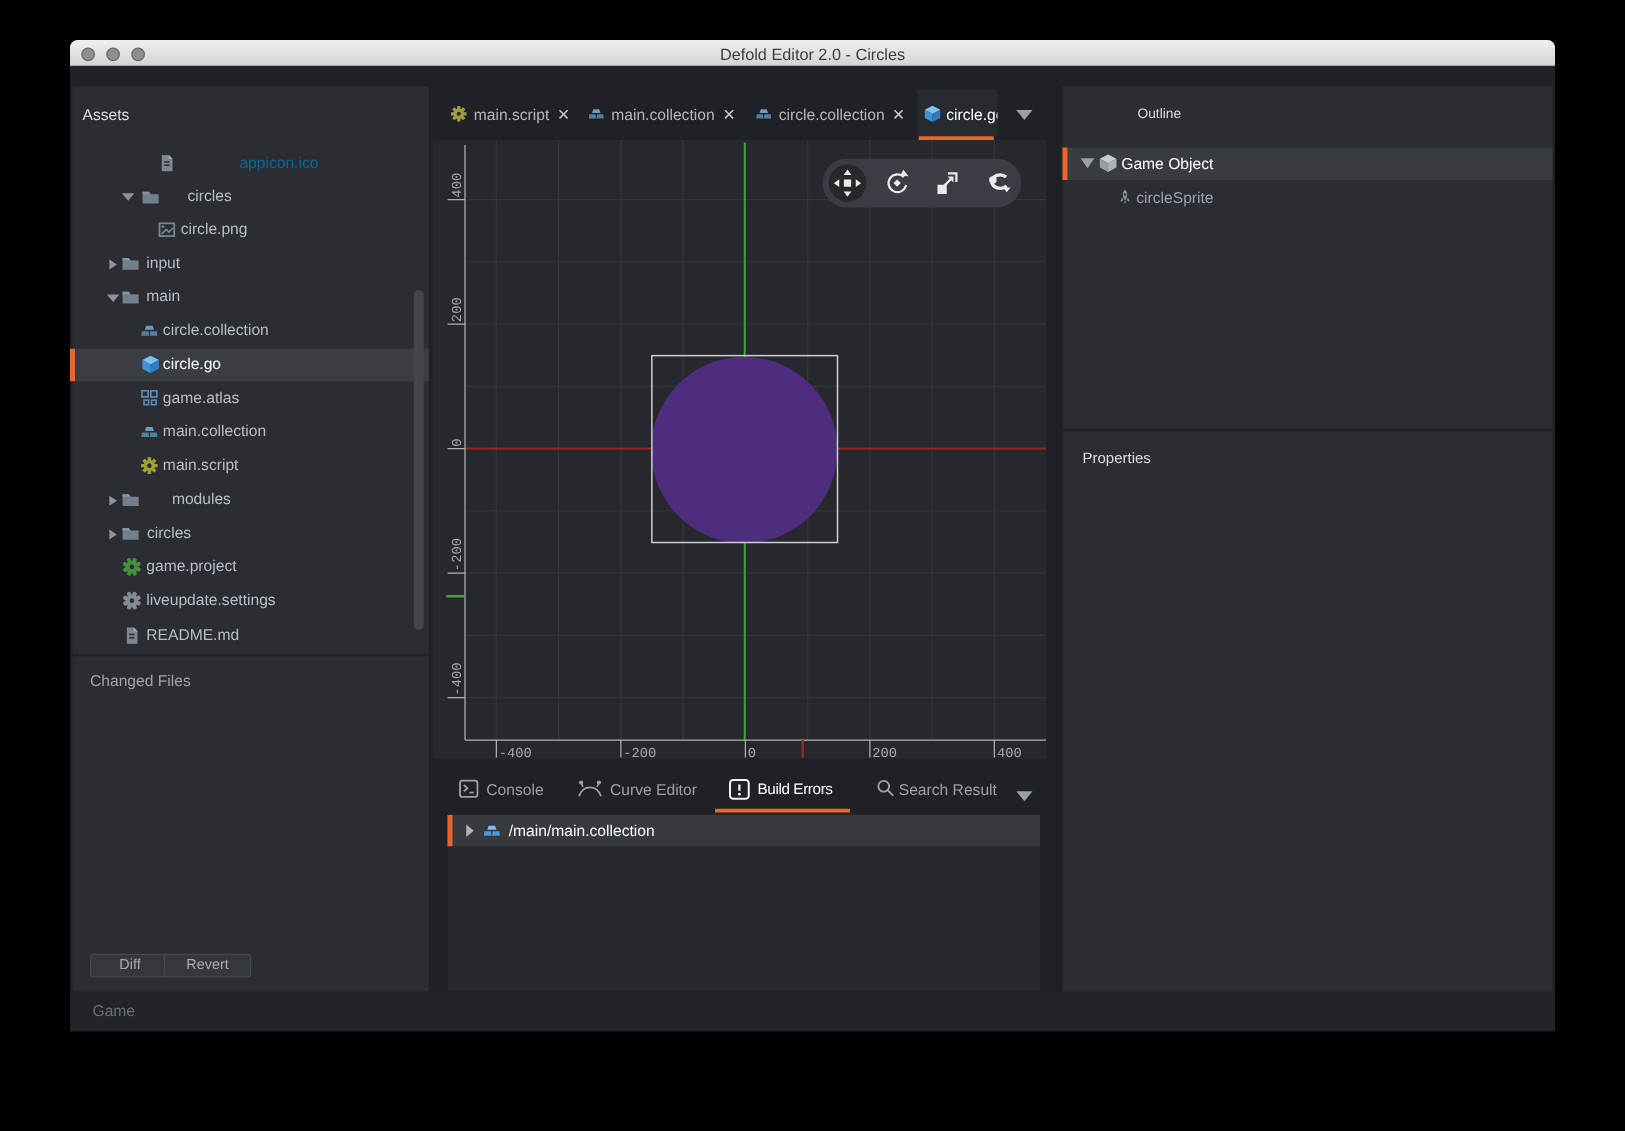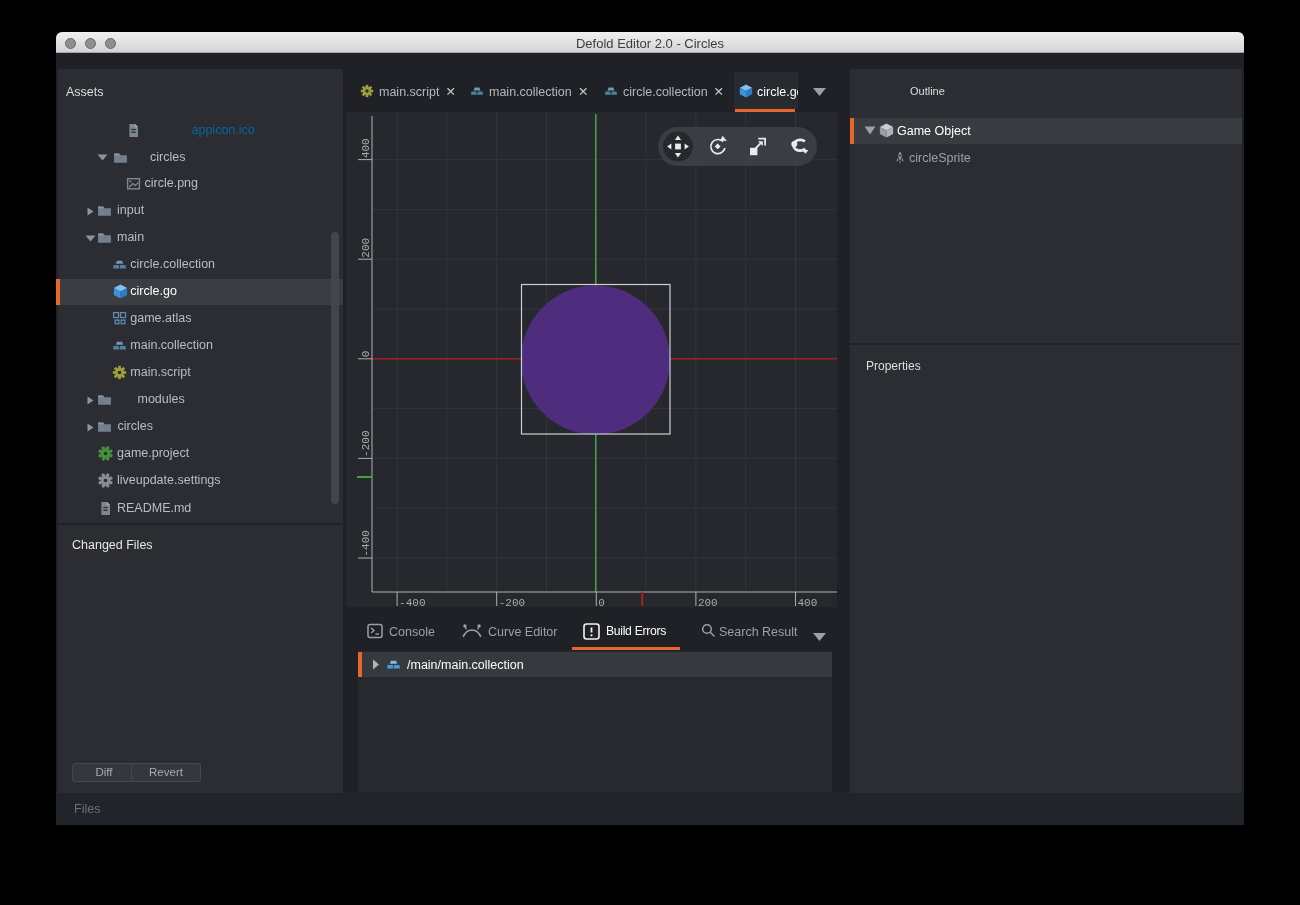--- a/index.html
+++ b/index.html
@@ -9,25 +9,25 @@
 </style>
 </head>
 <body>
 <div class="abs" style="left:56px;top:32px;width:1188px;height:793px;background:#1f2126;border-radius:6px 6px 0 0;"></div>
 <div class="abs" style="left:56px;top:32px;width:1188px;height:21px;background:linear-gradient(#f0f0f0,#d4d4d6);border-radius:6px 6px 0 0;border-bottom:1px solid #a6a6a8;box-sizing:border-box;"></div>
 <div class="abs" style="left:64.5px;top:37.5px;width:11px;height:11px;border-radius:50%;background:#8e8e93;border:1px solid #69696d;box-sizing:border-box;"></div>
 <div class="abs" style="left:84.5px;top:37.5px;width:11px;height:11px;border-radius:50%;background:#8e8e93;border:1px solid #69696d;box-sizing:border-box;"></div>
 <div class="abs" style="left:104.5px;top:37.5px;width:11px;height:11px;border-radius:50%;background:#8e8e93;border:1px solid #69696d;box-sizing:border-box;"></div>
 <div class="txt" style="left:500px;top:36px;font-size:13px;color:#3d3d3f;width:300px;text-align:center;">Defold Editor 2.0 - Circles</div>
 <div class="abs" style="left:56px;top:793px;width:1188px;height:32px;background:#212429;"></div>
-<div class="txt" style="left:74px;top:802px;font-size:12.5px;color:#697077;">Files</div>
+<div class="txt" style="left:74px;top:802px;font-size:12.5px;color:#697077;">Game</div>
 <div class="abs" style="left:58px;top:69px;width:284.5px;height:454px;background:#2b2d33;"></div>
 <div class="abs" style="left:58px;top:524.5px;width:284.5px;height:268.5px;background:#2b2d33;"></div>
 <div class="txt" style="left:66px;top:85px;font-size:12.5px;color:#dcdee0;">Assets</div>
-<div class="txt" style="left:72px;top:538px;font-size:12.5px;color:#e5e5e5;">Changed Files</div>
+<div class="txt" style="left:72px;top:538px;font-size:12.5px;color:#a3a3a3;">Changed Files</div>
 <div class="abs" style="left:59.5px;top:278.5px;width:283px;height:26.5px;background:#3a3d42;"></div>
 <div class="abs" style="left:56px;top:278.5px;width:3.5px;height:26.5px;background:#e8662b;"></div>
 <svg class="abs" style="left:126px;top:122.5px" width="15" height="15" viewBox="0 0 14 14">
     <path d="M3.2 1 h5.2 l2.8 2.8 V13 H3.2 z" fill="#7b8894"></path>
     <path d="M8.4 1 l2.8 2.8 h-2.8 z" fill="#a5b0ba"></path>
     <rect x="5" y="5.5" width="4" height="1.2" fill="#2b2d33"></rect>
     <rect x="5" y="8" width="4" height="1.2" fill="#2b2d33"></rect>
   </svg>
 <div class="txt" style="left:144.5px;top:122.5px;font-size:12.5px;color:#0369a1;margin-left:47px;">appicon.ico</div>
 <svg class="abs" style="left:97px;top:152.0px" width="11" height="11" viewBox="0 0 11 11">

